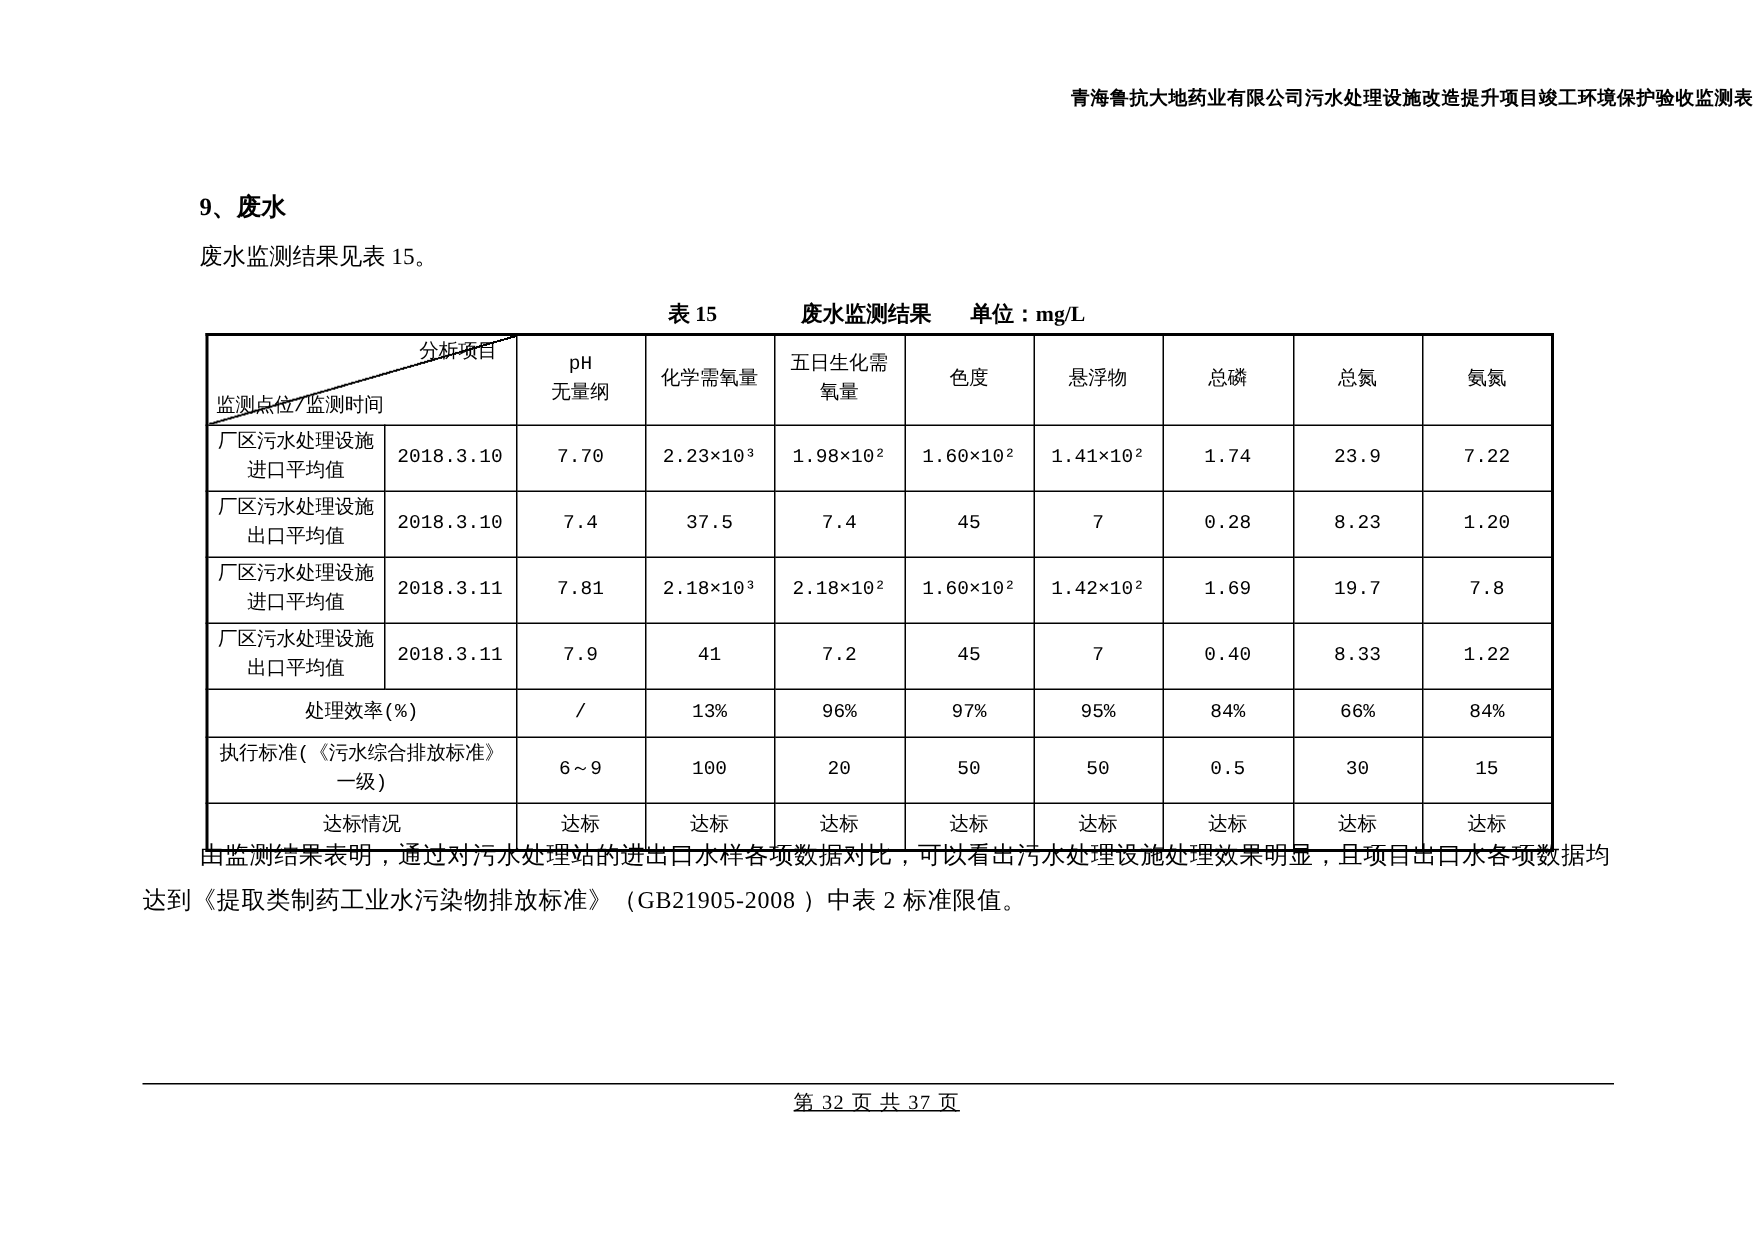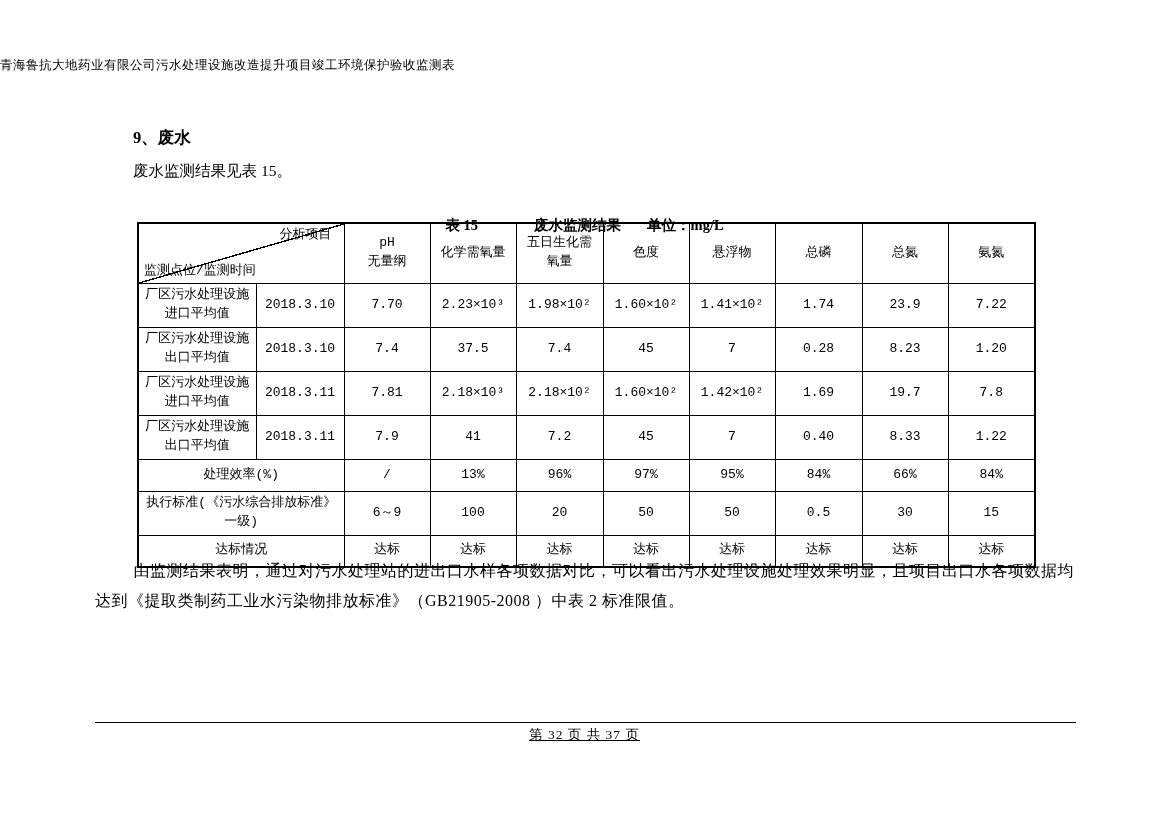--- a/index.html
+++ b/index.html
@@ -4,33 +4,33 @@
 <style>
   html,body { margin:0; padding:0; }
   body {
     width:1169px; height:827px;
     background:#ffffff; color:#000;
     font-family:"Liberation Serif","DejaVu Serif",serif;
     position:relative; overflow:hidden;
   }
   .doc-header {
     position:absolute; top:57px; left:0; width:100%;
-    text-align:left; font-size:12.5px; font-weight:normal;
+    text-align:right; font-size:12.5px; font-weight:bold;
     letter-spacing:0.5px;
   }
   .section-title {
     position:absolute; left:133px; top:127px;
     font-size:16.5px; font-weight:bold;
   }
   .intro-text {
     position:absolute; left:133px; top:161px;
     font-size:15.5px;
   }
   .table-caption {
-    position:absolute; left:137px; top:216px; width:895px;
+    position:absolute; left:137px; top:200px; width:895px;
     display:flex; justify-content:center; align-items:baseline;
     font-size:14.5px; font-weight:bold;
   }
   .table-caption .cap-label { margin-right:56px; }
   .table-caption .cap-title { margin-right:26px; }
 
   table.monitoring {
     position:absolute; left:137px; top:222px; width:895px;
     border-collapse:collapse; table-layout:fixed;
     border:2px solid #000;

